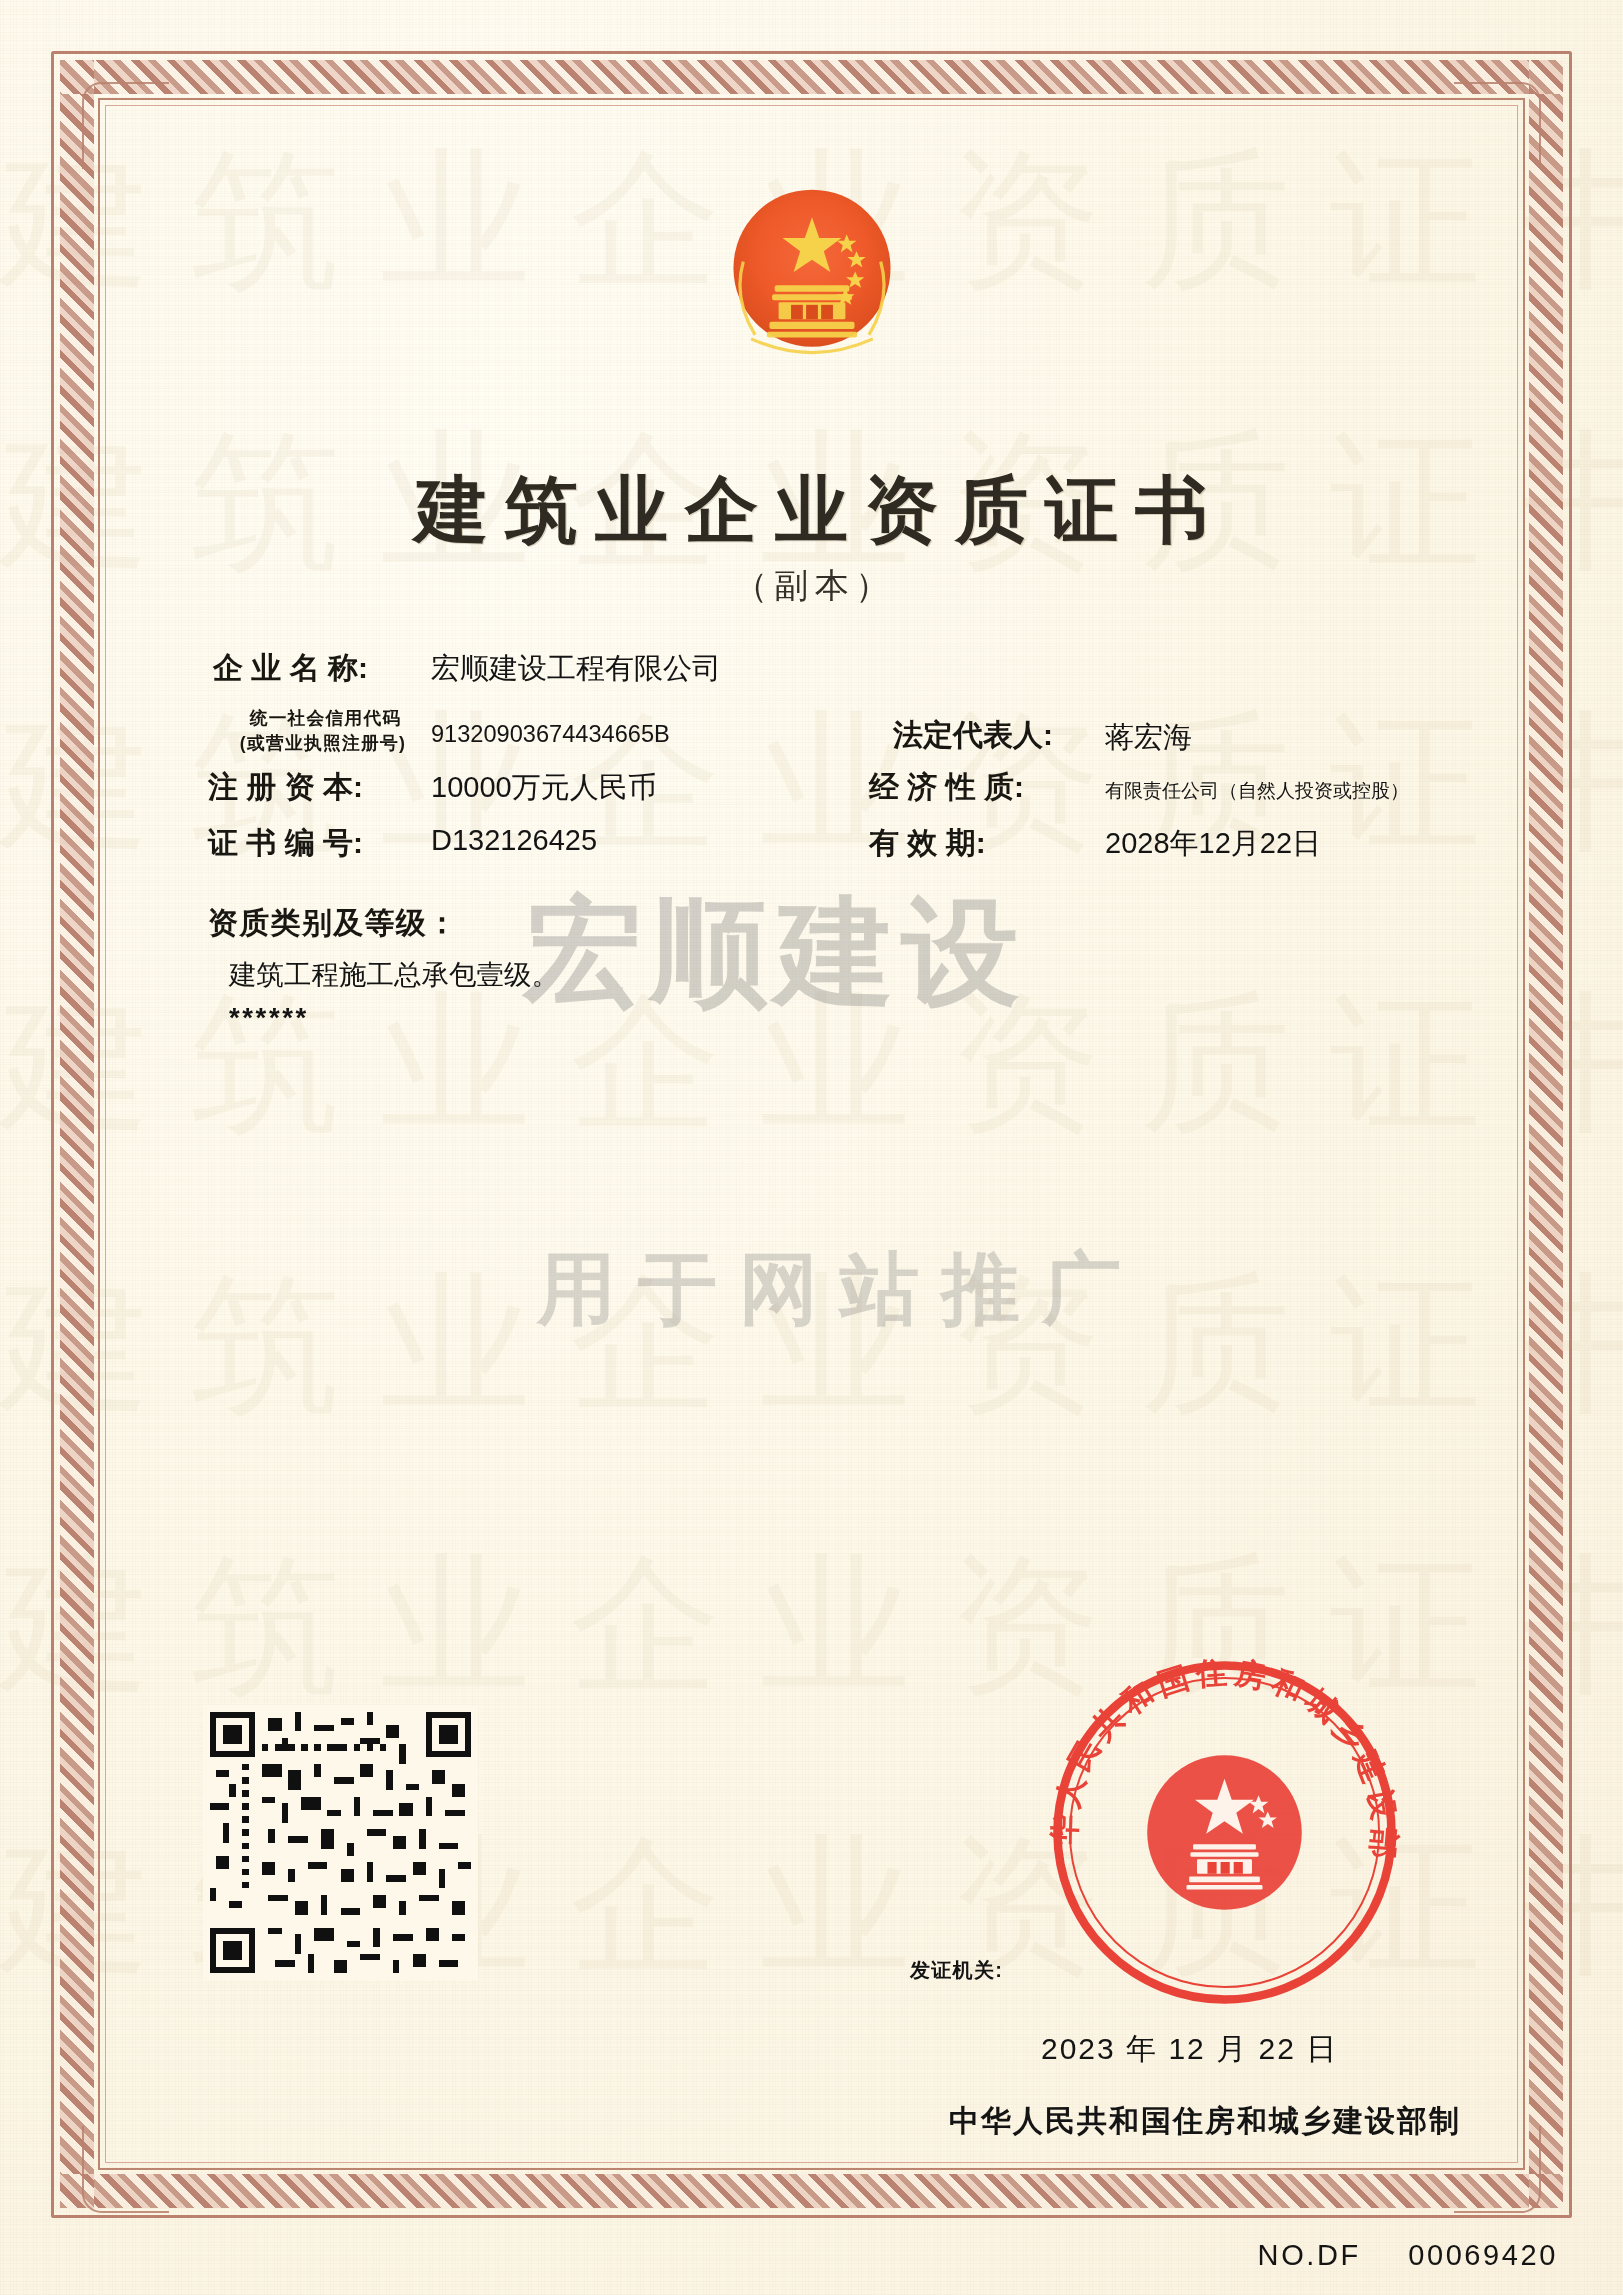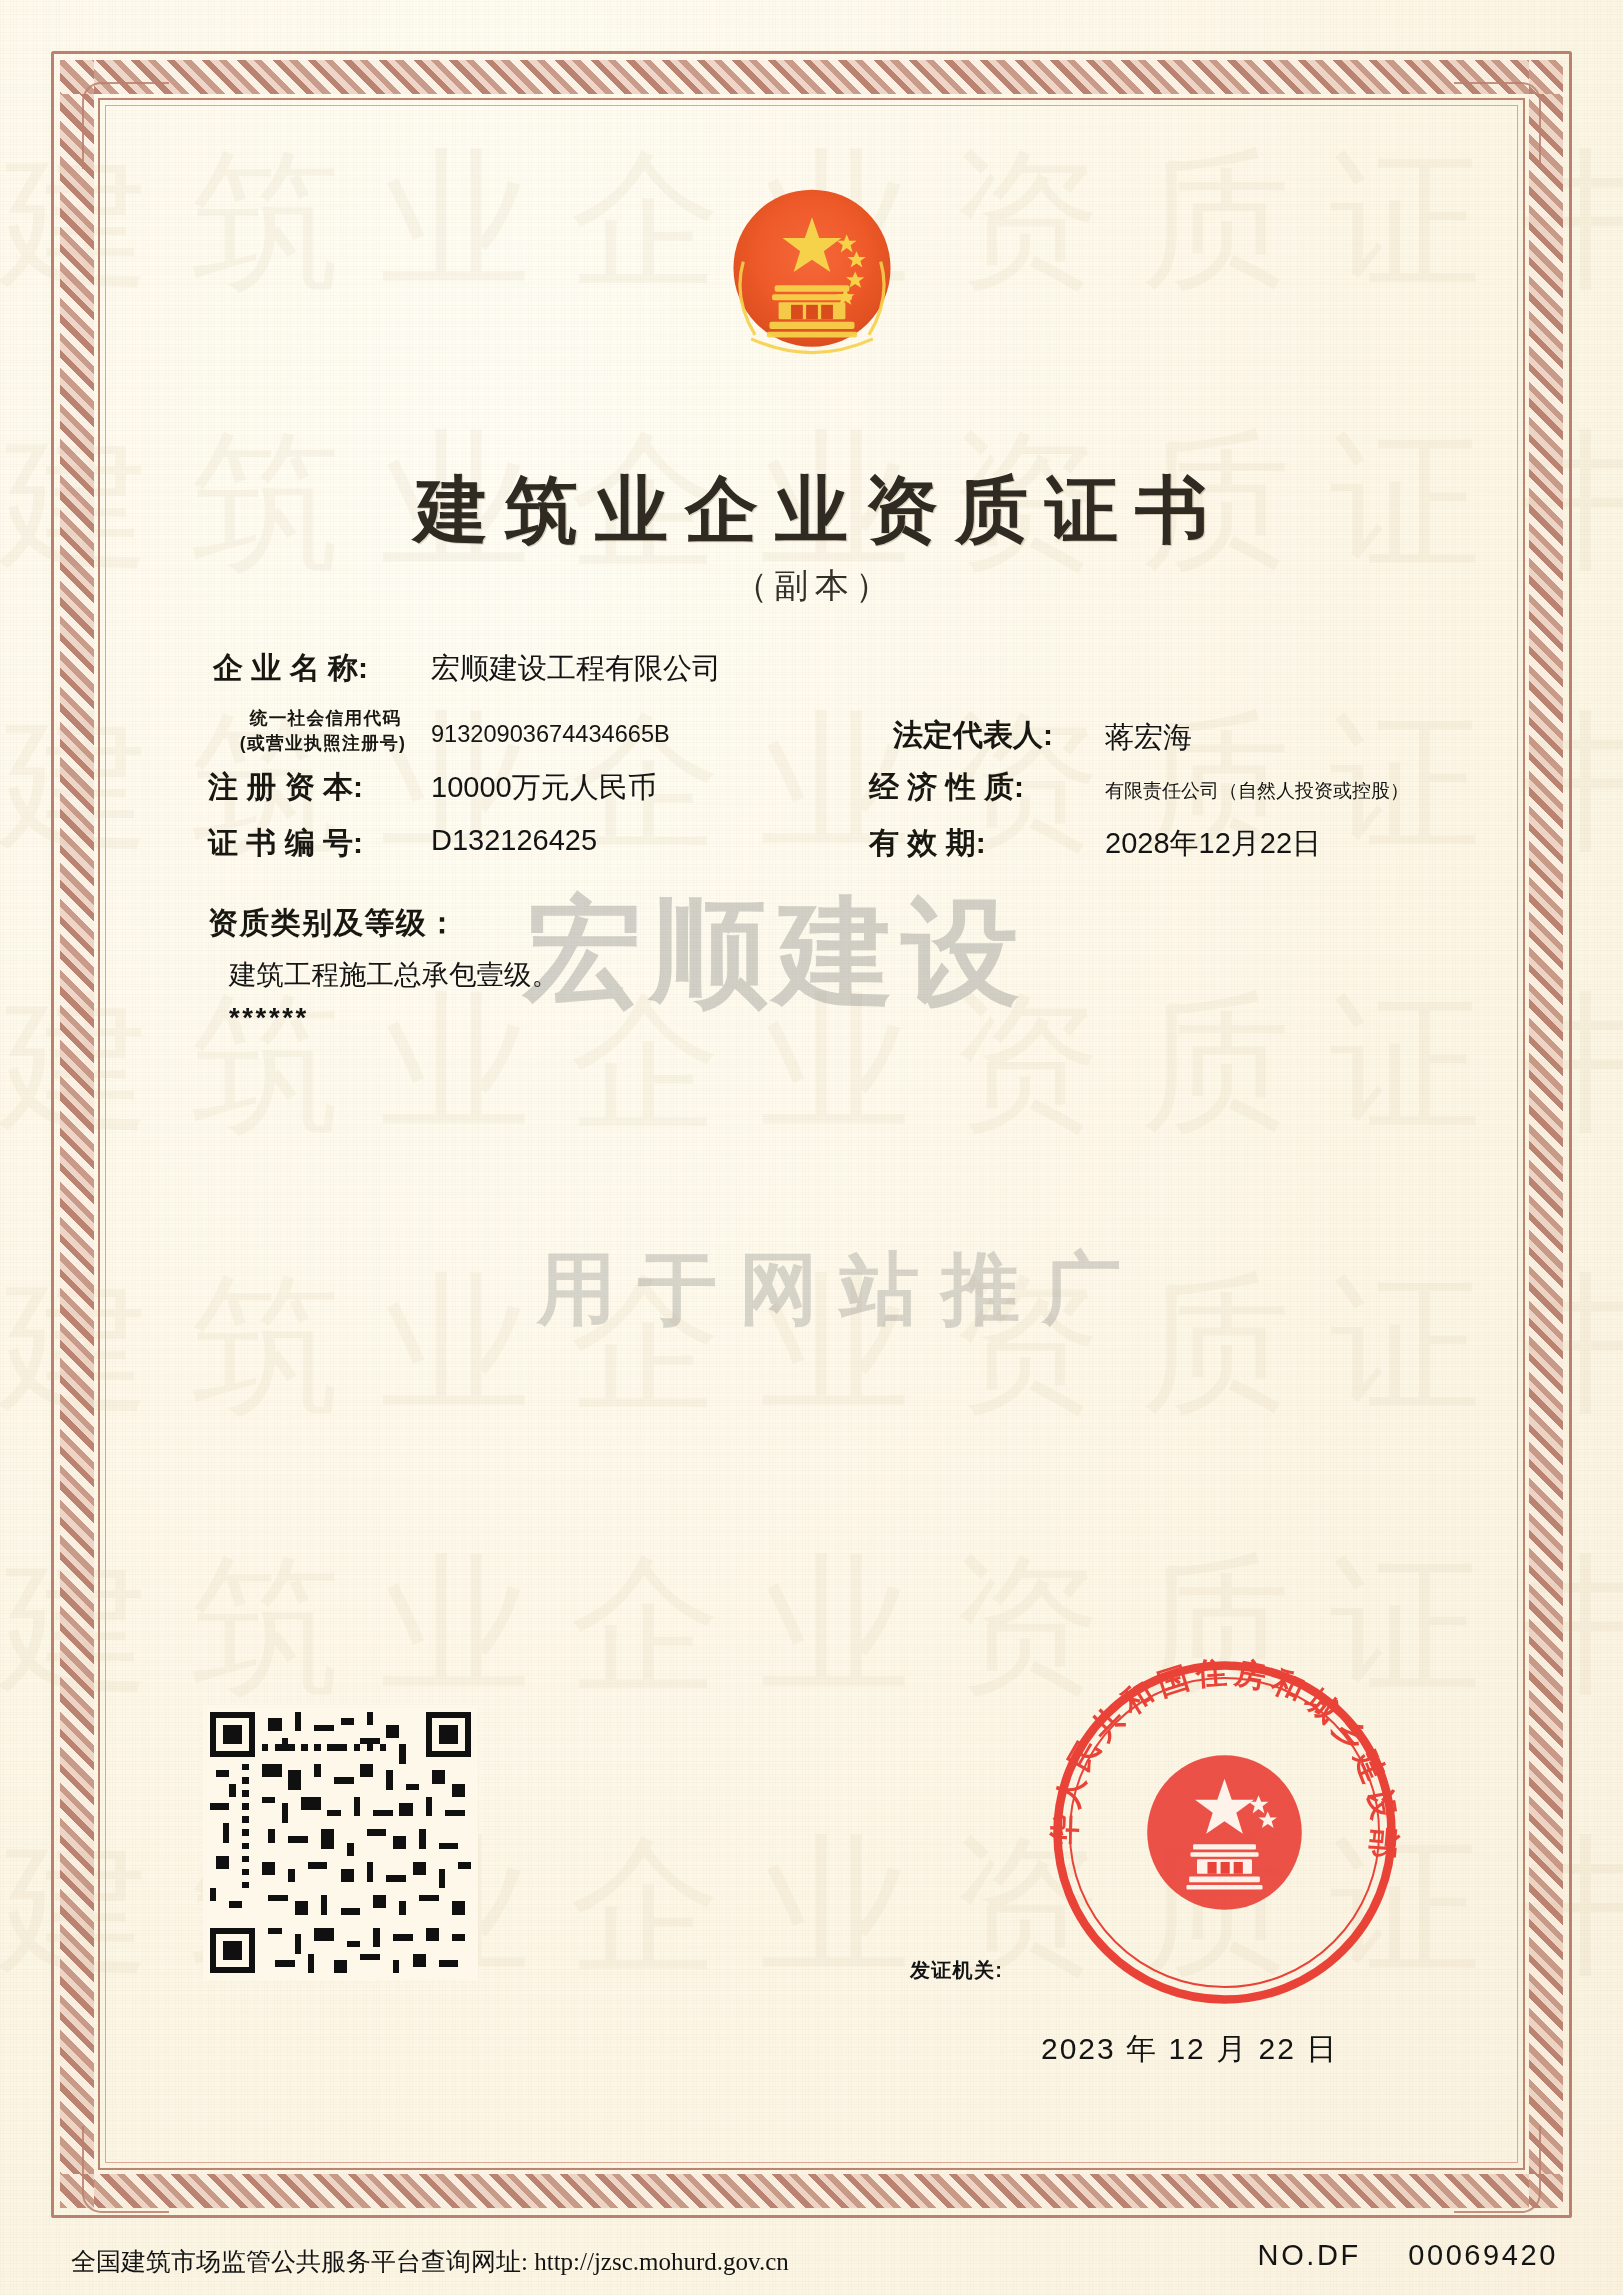--- a/index.html
+++ b/index.html
@@ -566,24 +566,24 @@
 
     <div id="issue-date">
       <span>2023</span>
       <span>年</span>
       <span>12</span>
       <span>月</span>
       <span>22</span>
       <span>日</span>
     </div>
 
+    <div id="issuer-bottom">中华人民共和国住房和城乡建设部制</div>
 
   </div>
 
-  <div id="footer-left">全国建筑市场监管公共服务平台查询网址: http://jzsc.mohurd.gov.cn</div>
   <div id="footer-right">
     <span>NO.DF</span>
     <span style="display:inline-block;width:26px;"></span>
     <span>00069420</span>
   </div>
 
 </div>
 
 
 </body></html>

